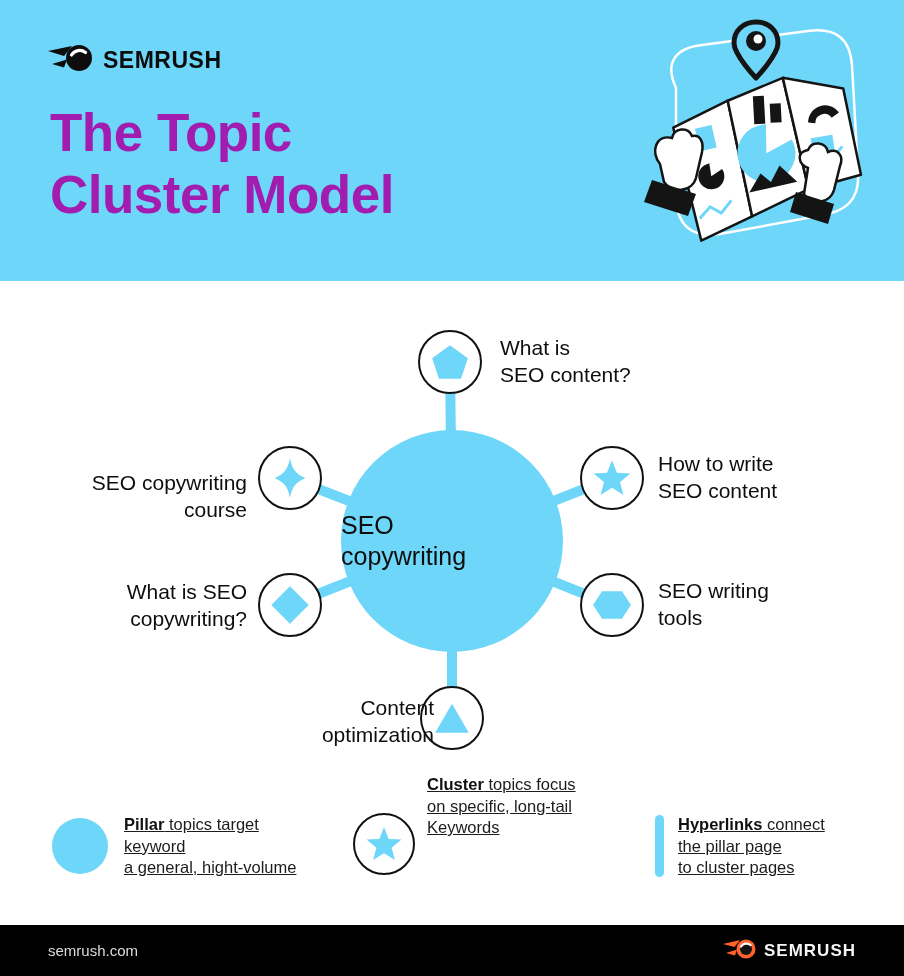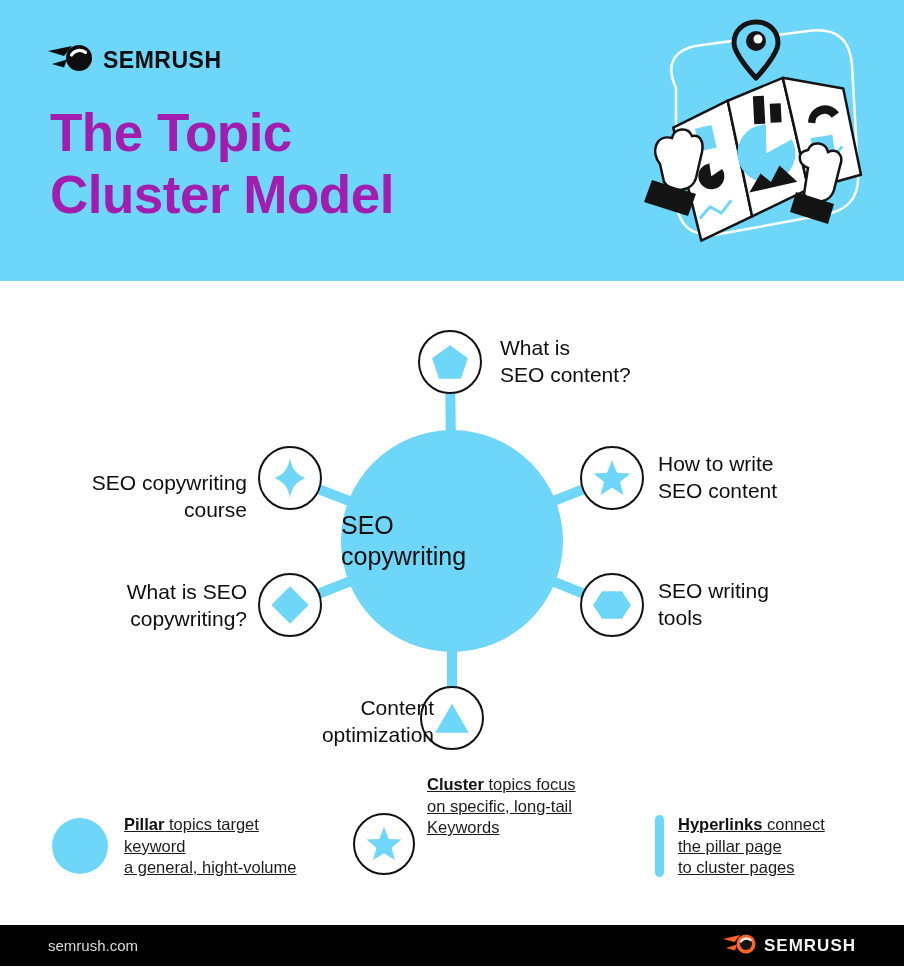--- a/index.html
+++ b/index.html
@@ -45,21 +45,21 @@
   .legend-text span.ln { display:block; }
   .lg-circle { position:absolute; left:52px; top:818px; width:56px; height:56px; border-radius:50%; background:#6ED6F9; }
   .lg-t1 { left:124px; top:814px; }
   .lg-node { position:absolute; left:353px; top:813px; width:62px; height:62px; background:#fff;
              border:2.5px solid #111; border-radius:50%; display:flex; align-items:center; justify-content:center; }
   .lg-t2 { left:427px; top:774px; }
   .lg-bar { position:absolute; left:655px; top:815px; width:9px; height:62px; border-radius:5px; background:#6ED6F9; }
   .lg-t3 { left:678px; top:814px; }
 
   
-  #footer { position:absolute; left:0; top:925px; width:904px; height:41px; background:#000;
+  #footer { position:absolute; left:0; top:925px; width:904px; height:51px; background:#000;
             display:flex; align-items:center; justify-content:space-between; padding:0 48px; }
   .footer-url { font-size:15px; color:#dcdcdc; }
   .footer-brand { display:flex; align-items:center; gap:7px; }
   .footer-brand-text { font-size:17px; font-weight:800; letter-spacing:1px; color:#f4f4f4; }
 </style>
 </head>
 <body>
 
 <div id="page">
 

